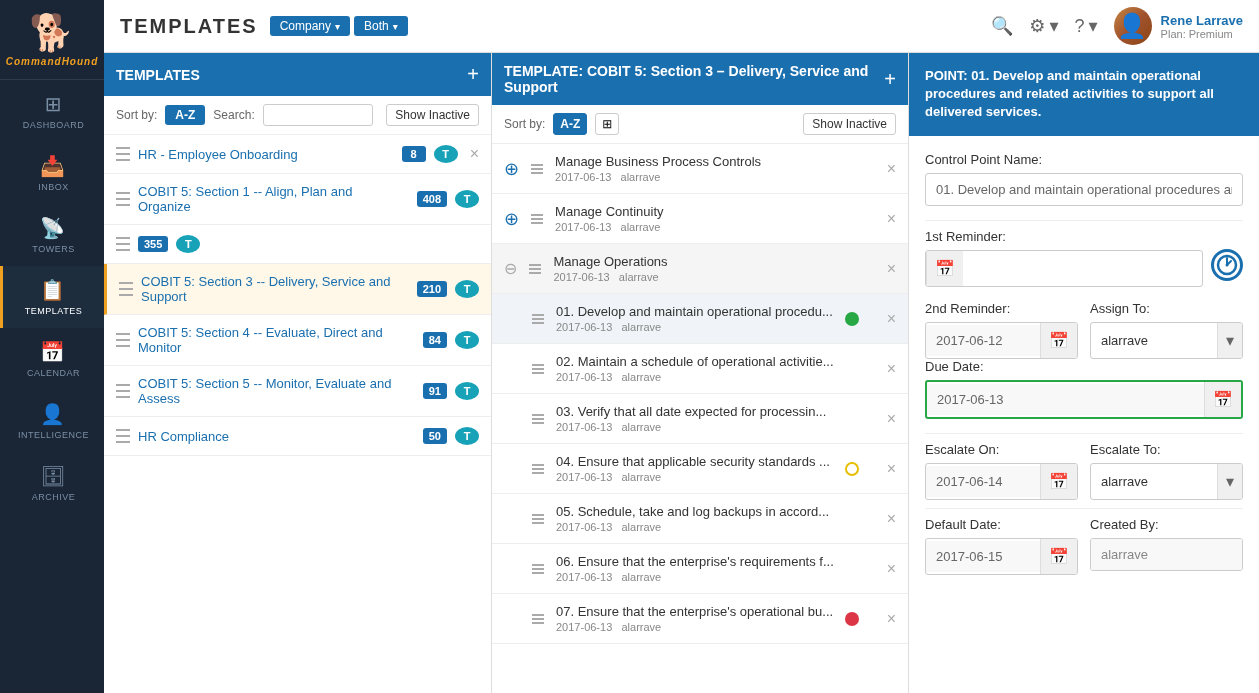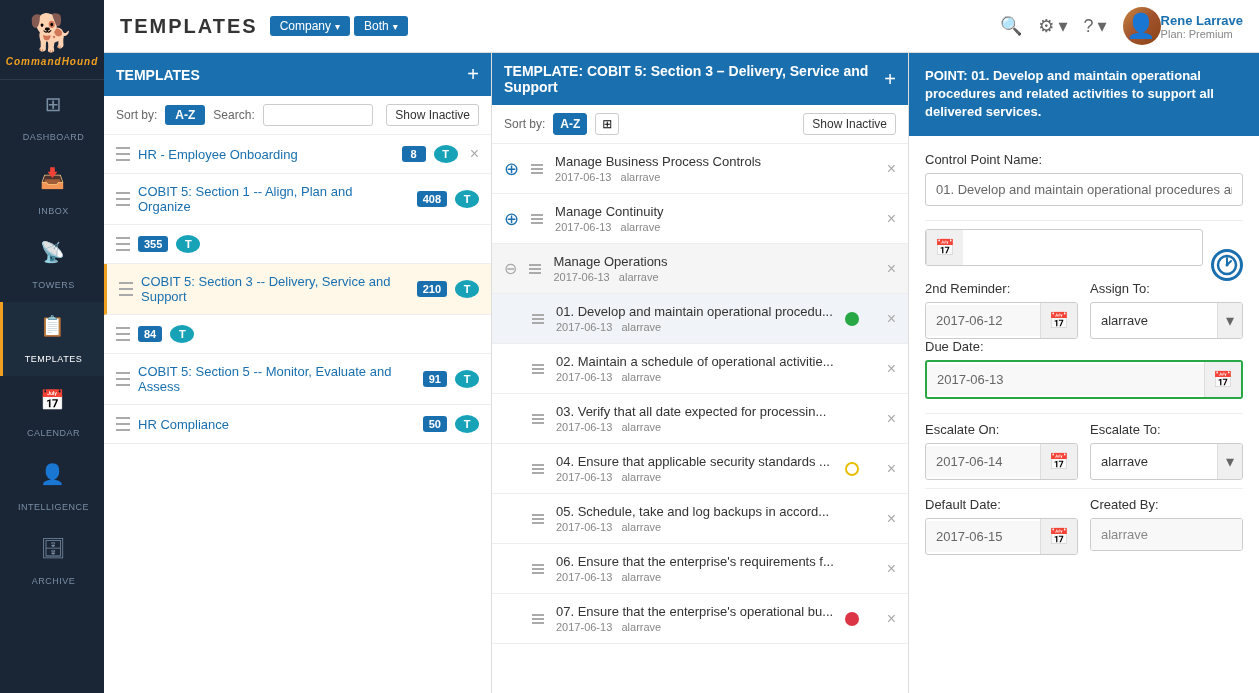--- a/index.html
+++ b/index.html
@@ -44,21 +44,21 @@
       text-transform: uppercase;
       letter-spacing: 0.5px;
       border-left: 3px solid transparent;
     }
     .sidebar-item.active {
       color: #fff;
       background: #1e2d3e;
       border-left: 3px solid #f0a020;
     }
     .sidebar-item .icon { font-size: 20px; margin-bottom: 4px; }
-    .sidebar-item .label { font-size: 9px; text-align: right; margin-top: 12px; }
+    .sidebar-item .label { font-size: 9px; text-align: right; }
 
     
     .topbar {
       position: absolute;
       left: 104px;
       right: 0;
       top: 0;
       height: 53px;
       background: #fff;
       border-bottom: 1px solid #ddd;
@@ -86,21 +86,21 @@
       gap: 4px;
     }
     .topbar-badge .caret { font-size: 10px; }
     .topbar-right {
       margin-left: auto;
       display: flex;
       align-items: center;
       gap: 16px;
     }
     .topbar-icon { color: #666; font-size: 18px; cursor: pointer; display: flex; align-items: center; gap: 4px; }
-    .user-info { display: flex; align-items: center; gap: 0; justify-content: flex-end; }
+    .user-info { display: flex; align-items: center; gap: 9px; justify-content: flex-end; }
     .avatar-img {
       width: 38px; height: 38px; border-radius: 50%;
       background: linear-gradient(135deg, #c68642 0%, #a0522d 50%, #8B4513 100%);
       position: relative;
     }
     .avatar-img::before {
       content: '👤';
       font-size: 24px;
       position: absolute;
       top: 50%; left: 50%;
@@ -467,20 +467,23 @@
         <span class="badge badge-blue">210</span>
         <span class="badge badge-teal">T</span>
       </div>
 
       <div class="template-item">
         <div class="drag-handle">
             <span></span>
             <span></span>
             <span></span>
           </div>
+        <div class="template-name">
+          <a href="#">COBIT 5: Section <span style="color:#1a6faf;">4</span> -- Evaluate, Direct and Monitor</a>
+        </div>
         <span class="badge badge-blue">84</span>
         <span class="badge badge-teal">T</span>
       </div>
 
       <div class="template-item">
         <div class="drag-handle">
             <span></span>
             <span></span>
             <span></span>
           </div>
@@ -694,20 +697,21 @@
       <div class="form-group">
         <label class="form-label">Control Point Name:</label>
         <input class="form-input" type="text" value="01. Develop and maintain operational procedures and rela" style="">
       </div>
 
       <hr class="divider">
 
       <div style="display:flex;align-items:flex-start;gap:8px;">
         <div style="flex:1;">
           <div class="form-group">
+            <label class="form-label">1st Reminder:</label>
             <div class="date-input-wrap">
               <div class="date-icon">📅</div>
             </div>
           </div>
         </div>
         <div class="reminder-icon">
           <svg width="22" height="22" viewBox="0 0 22 22">
             <circle cx="11" cy="11" r="9" fill="none" stroke="#1a6faf" stroke-width="2.5"></circle>
             <path d="M11 11 L11 4" stroke="#1a6faf" stroke-width="2" stroke-linecap="round"></path>
             <path d="M11 11 L15 7" stroke="#1a6faf" stroke-width="2" stroke-linecap="round"></path>

